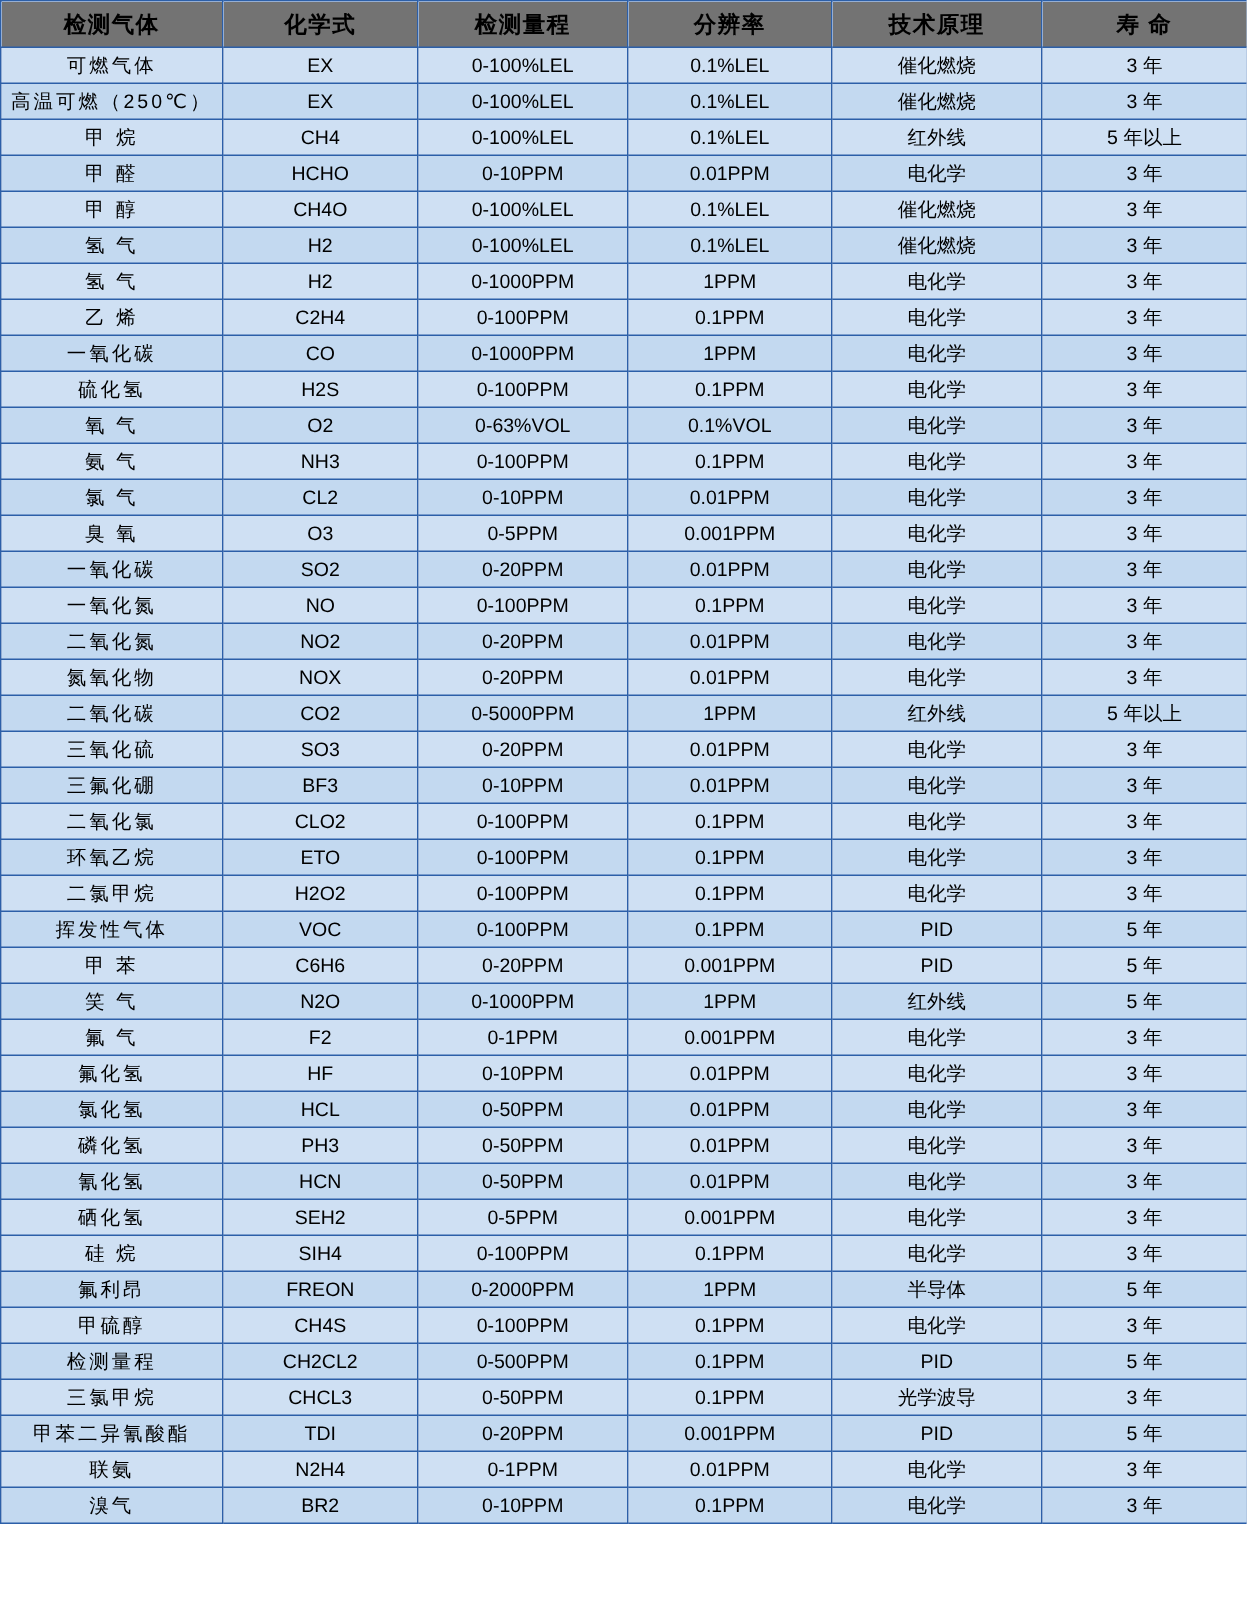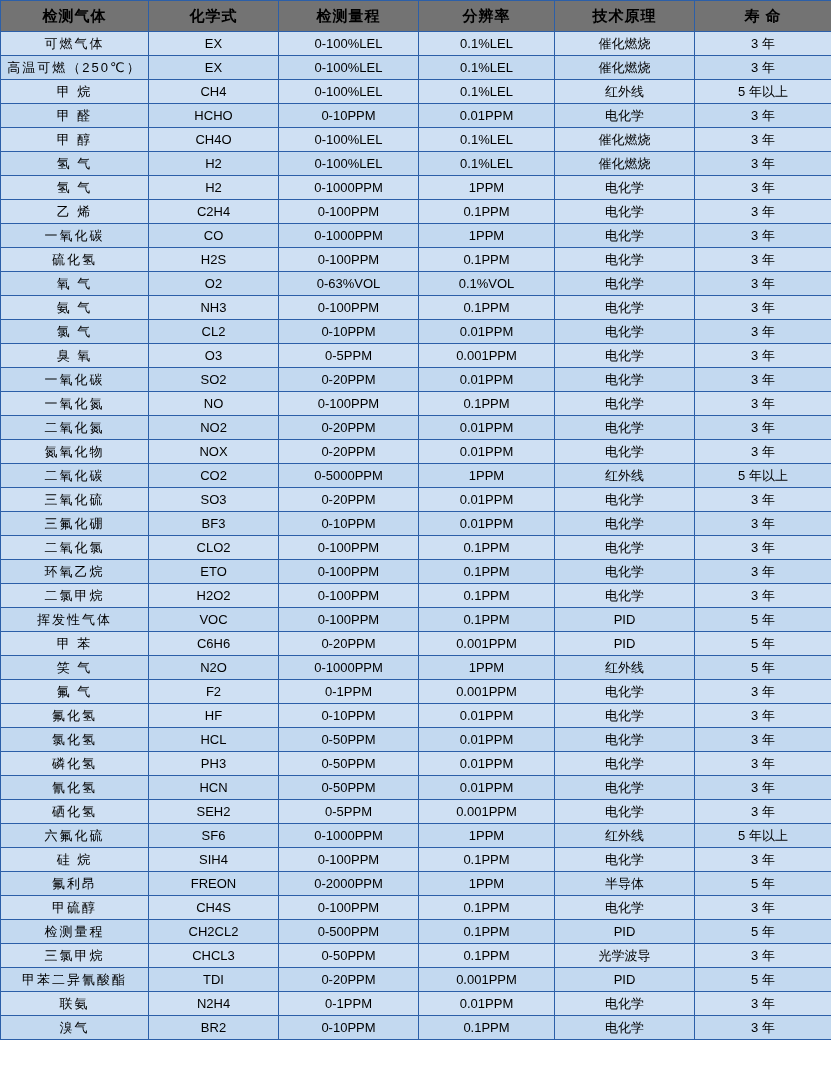--- a/index.html
+++ b/index.html
@@ -332,28 +332,20 @@
         <td>3 年</td>
       </tr>
       <tr>
         <td class="name">硒化氢</td>
         <td>SEH2</td>
         <td>0-5PPM</td>
         <td>0.001PPM</td>
         <td>电化学</td>
         <td>3 年</td>
       </tr>
-      <tr class="alt">
-        <td class="name">六氟化硫</td>
-        <td>SF6</td>
-        <td>0-1000PPM</td>
-        <td>1PPM</td>
-        <td>红外线</td>
-        <td>5 年以上</td>
-      </tr>
       <tr>
         <td class="name">硅 烷</td>
         <td>SIH4</td>
         <td>0-100PPM</td>
         <td>0.1PPM</td>
         <td>电化学</td>
         <td>3 年</td>
       </tr>
       <tr class="alt">
         <td class="name">氟利昂</td>

